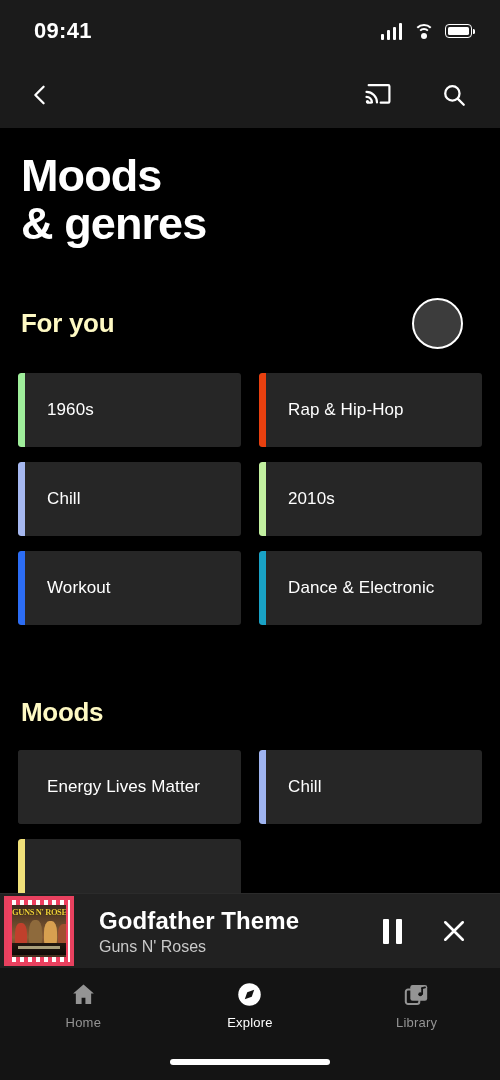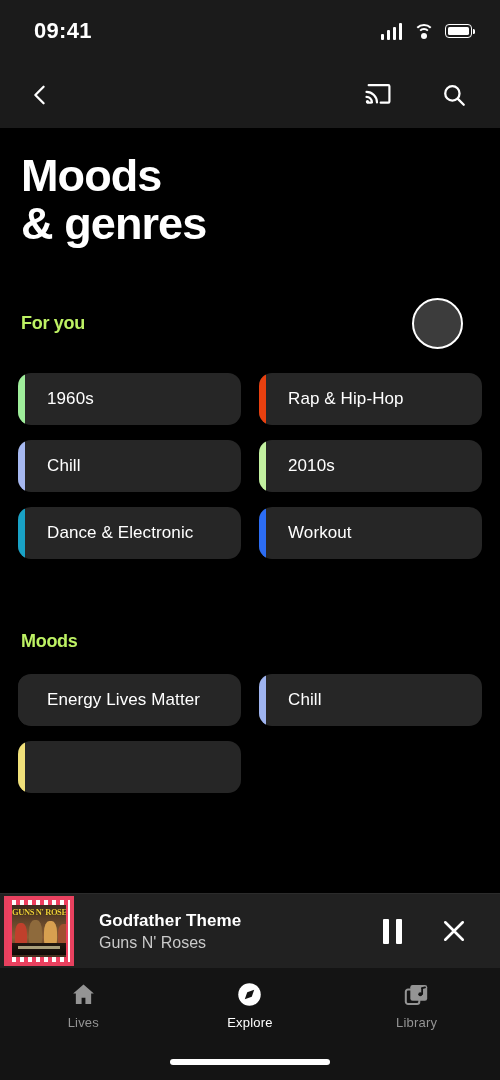--- a/index.html
+++ b/index.html
@@ -77,42 +77,42 @@
   .content {
     position:absolute; top:128px; left:0; right:0; bottom:0;
     background:#000;
     padding:0 18px;
   }
   .page-title {
     color:#fff; font-size:45px; line-height:1.07; font-weight:700;
     letter-spacing:-.9px; padding:24px 0 0 3px;
   }
   .section-head {
-    color:#bef264; font-size:18px; font-weight:700; letter-spacing:-.3px;
+    color:#fef9c3; font-size:26px; font-weight:700; letter-spacing:-.3px;
     padding-left:3px;
   }
   .foryou-head {
     display:flex; align-items:center; justify-content:space-between;
     margin-top:50px; padding-right:19px;
   }
   .avatar {
     width:51px; height:51px; border-radius:50%;
     background:#3c3c3c; border:2.6px solid #fff;
     cursor:pointer;
   }
   .moods-head { margin-top:72px; }
 
   .grid {
     display:grid; grid-template-columns:1fr 1fr;
     column-gap:18px; row-gap:15px;
     margin-top:24px;
   }
   .chip {
     position:relative;
-    height:52px; background:#262626; border-radius:13px;
+    height:74px; background:#262626; border-radius:3px;
     display:flex; align-items:center;
     padding-left:29px; padding-right:10px;
     cursor:pointer; overflow:hidden;
   }
   .chip .bar {
     position:absolute; left:0; top:0; bottom:0; width:7px;
     border-radius:3px 0 0 3px;
   }
   .chip .label {
     color:#fff; font-size:17px; font-weight:500; letter-spacing:.1px;
@@ -163,21 +163,21 @@
     position:absolute; left:0; right:0; bottom:2px; height:12px;
     background:linear-gradient(180deg,#241810,#0e0a07);
   }
   .art .base::after {
     content:""; position:absolute; left:6px; right:6px; top:3px; height:3px;
     background:#d9cfa0; opacity:.75;
   }
 
   .track { flex:1; min-width:0; padding-left:25px; }
   .track-title {
-    color:#fff; font-size:17px; font-weight:700; letter-spacing:.1px;
+    color:#fff; font-size:24px; font-weight:700; letter-spacing:.1px;
     white-space:nowrap; overflow:hidden; text-overflow:ellipsis;
   }
   .track-artist {
     color:#c9c9c9; font-size:16px; font-weight:400; margin-top:3px;
     white-space:nowrap; overflow:hidden; text-overflow:ellipsis;
   }
   .player-ctrls { display:flex; align-items:center; gap:32px; padding-right:26px; }
   .pause { display:flex; gap:7px; cursor:pointer; }
   .pause i { display:block; width:6px; height:25px; background:#fff; border-radius:1px; }
 
@@ -273,26 +273,26 @@
         </div>
         <div class="chip">
           <span class="bar" style="background: rgb(166, 184, 240);"></span>
           <span class="label">Chill</span>
         </div>
         <div class="chip">
           <span class="bar" style="background: rgb(194, 240, 160);"></span>
           <span class="label">2010s</span>
         </div>
         <div class="chip">
+          <span class="bar" style="background: rgb(44, 109, 244);"></span>
+          <span class="label">Workout</span>
+        </div>
+        <div class="chip">
           <span class="bar" style="background: rgb(25, 162, 198);"></span>
           <span class="label">Dance &amp; Electronic</span>
-        </div>
-        <div class="chip">
-          <span class="bar" style="background: rgb(44, 109, 244);"></span>
-          <span class="label">Workout</span>
         </div>
       </div>
 
     <div class="section-head moods-head">Moods</div>
 
     <div class="grid" id="moods-grid">
         <div class="chip">
           <span class="bar" style="background: rgb(38, 38, 38);"></span>
           <span class="label">Energy Lives Matter</span>
         </div>
@@ -335,21 +335,21 @@
       </div>
     </div>
   </div>
 
   <div class="bottomnav">
 
     <div class="tab inactive">
       <svg width="27" height="27" viewBox="0 0 24 24">
         <path d="M12 3.2 2.8 11h2.4v9.4h5.1v-5.6h3.4v5.6h5.1V11h2.4z" fill="#949494"></path>
       </svg>
-      <span class="tlabel">Lives</span>
+      <span class="tlabel">Home</span>
     </div>
 
     <div class="tab active">
       <svg width="27" height="27" viewBox="0 0 24 24">
         <circle cx="12" cy="12" r="10" fill="#ffffff"></circle>
         <path d="M16.2 7.8 10 10 7.8 16.2 14 14z" fill="#141414"></path>
       </svg>
       <span class="tlabel">Explore</span>
     </div>
 

